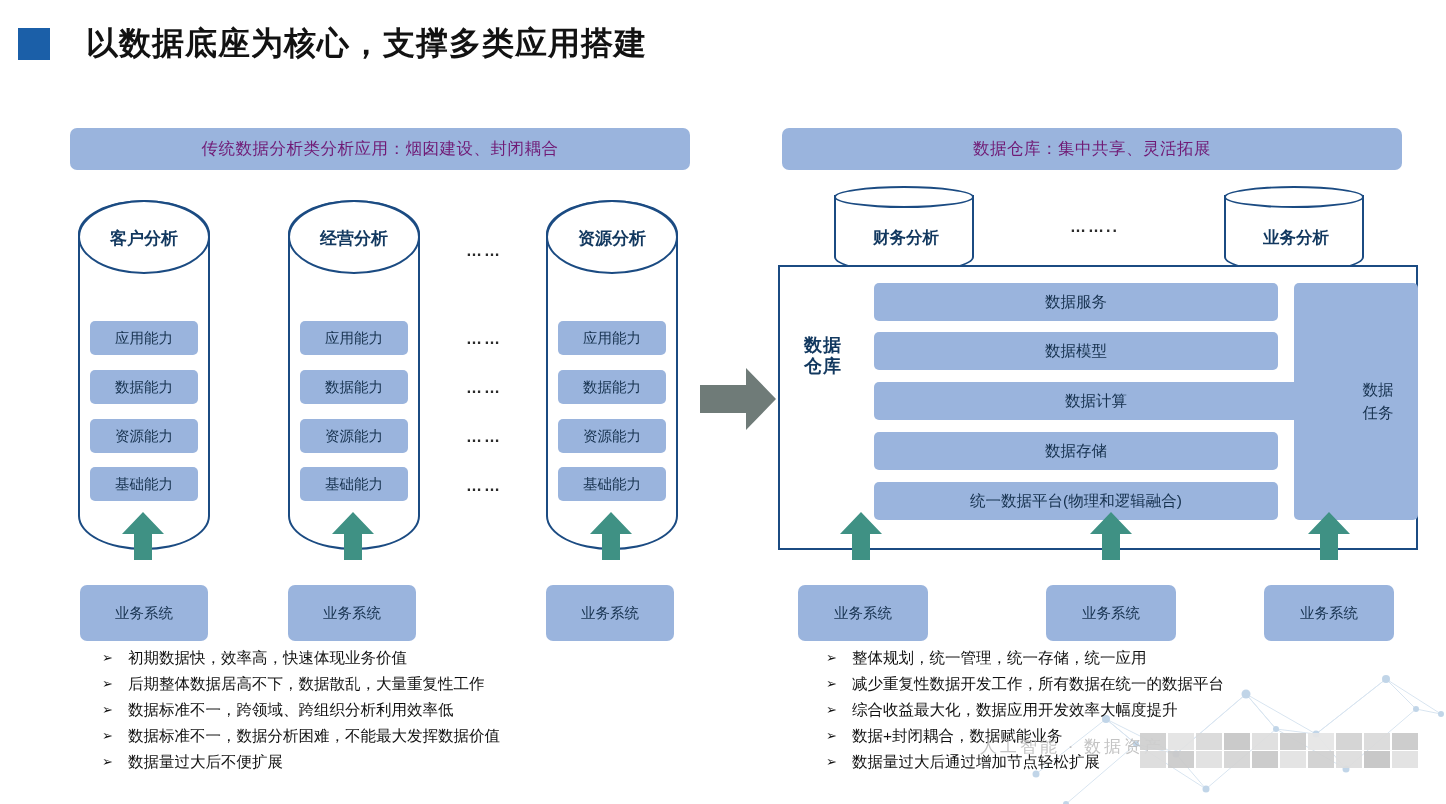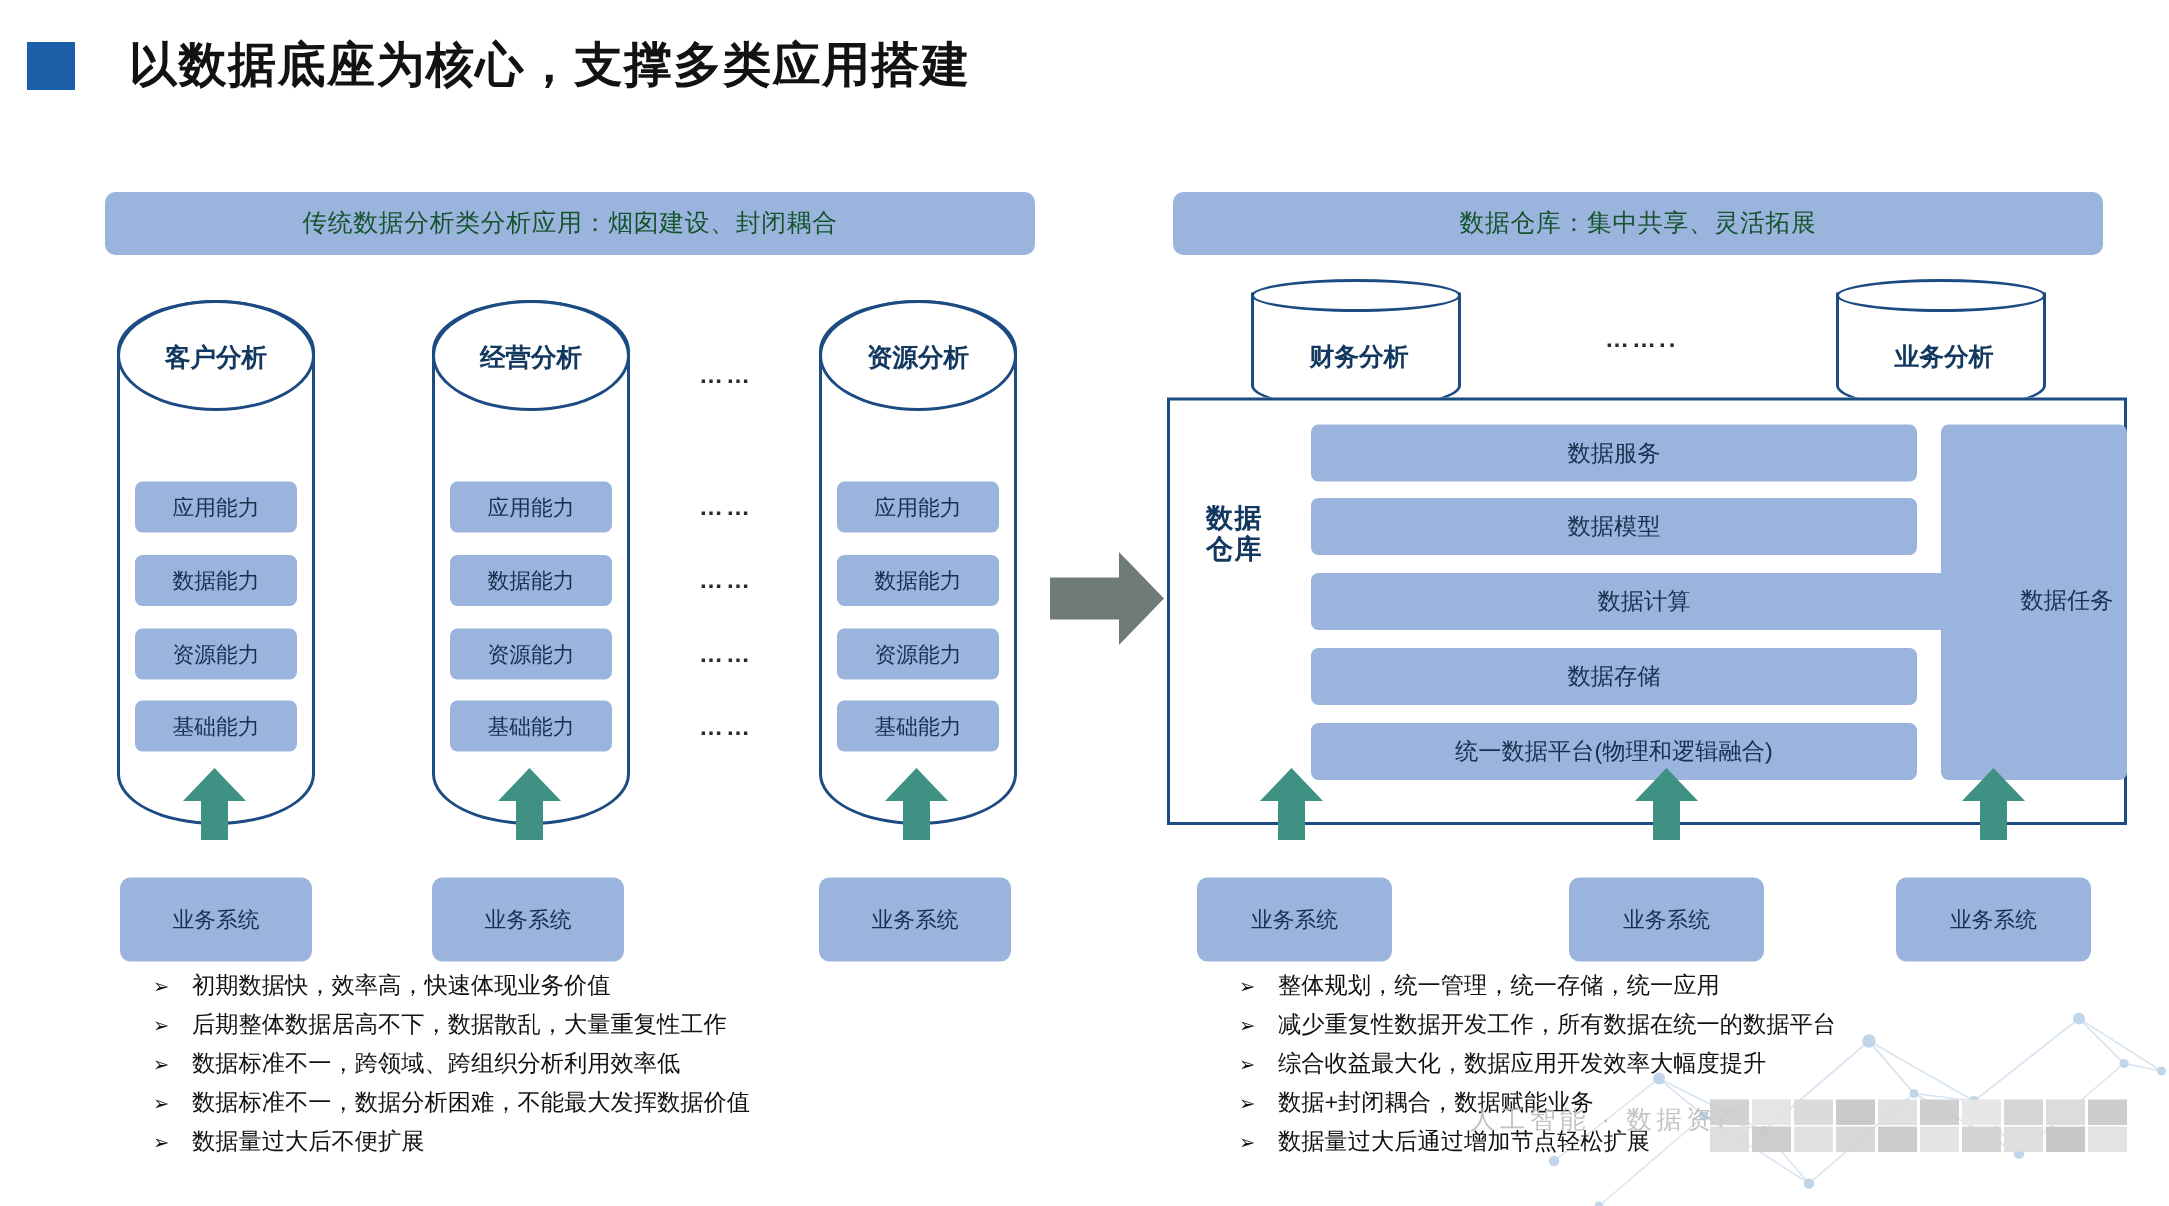--- a/index.html
+++ b/index.html
@@ -47,21 +47,21 @@
     letter-spacing: 1px;
     color: #121212;
     white-space: nowrap;
   }
 
   
   .banner {
     position: absolute;
     background: #9ab4dd;
     border-radius: 7px;
-    color: #14532d;
+    color: #701a75;
     font-size: 16.5px;
     display: flex;
     align-items: center;
     justify-content: center;
     letter-spacing: .5px;
   }
 
   
   .silo {
     position: absolute;
@@ -368,21 +368,21 @@
 <div class="warehouse-box" style="left:778px; top:265px; width:640px; height:285px;"></div>
 
 <div class="wh-side-label" style="left:800px; top:335px;">数据仓库</div>
 
 <div class="wh-row" style="left:874px; top:283px; width:404px; height:38px;">数据服务</div>
 <div class="wh-row" style="left:874px; top:332px; width:404px; height:38px;">数据模型</div>
 <div class="wh-row" style="left:874px; top:382px; width:444px; height:38px;">数据计算</div>
 <div class="wh-row" style="left:874px; top:432px; width:404px; height:38px;">数据存储</div>
 <div class="wh-row" style="left:874px; top:482px; width:404px; height:38px;">统一数据平台(物理和逻辑融合)</div>
 
-<div class="wh-task" style="left:1294px; top:283px; width:80px; height:237px; flex-direction:row;padding-left:44px;">
+<div class="wh-task" style="left:1294px; top:283px; width:80px; height:237px; flex-direction:column;padding-left:44px;">
   <span>数据</span>
   <span>任务</span>
 </div>
 
 <svg class="up-arrow" style="left:840px; top:512px;" viewBox="0 0 42 48">
   <path d="M21 0 L42 22 L30 22 L30 48 L12 48 L12 22 L0 22 Z" fill="#3f9184"></path>
 </svg>
 <svg class="up-arrow" style="left:1090px; top:512px;" viewBox="0 0 42 48">
   <path d="M21 0 L42 22 L30 22 L30 48 L12 48 L12 22 L0 22 Z" fill="#3f9184"></path>
 </svg>

